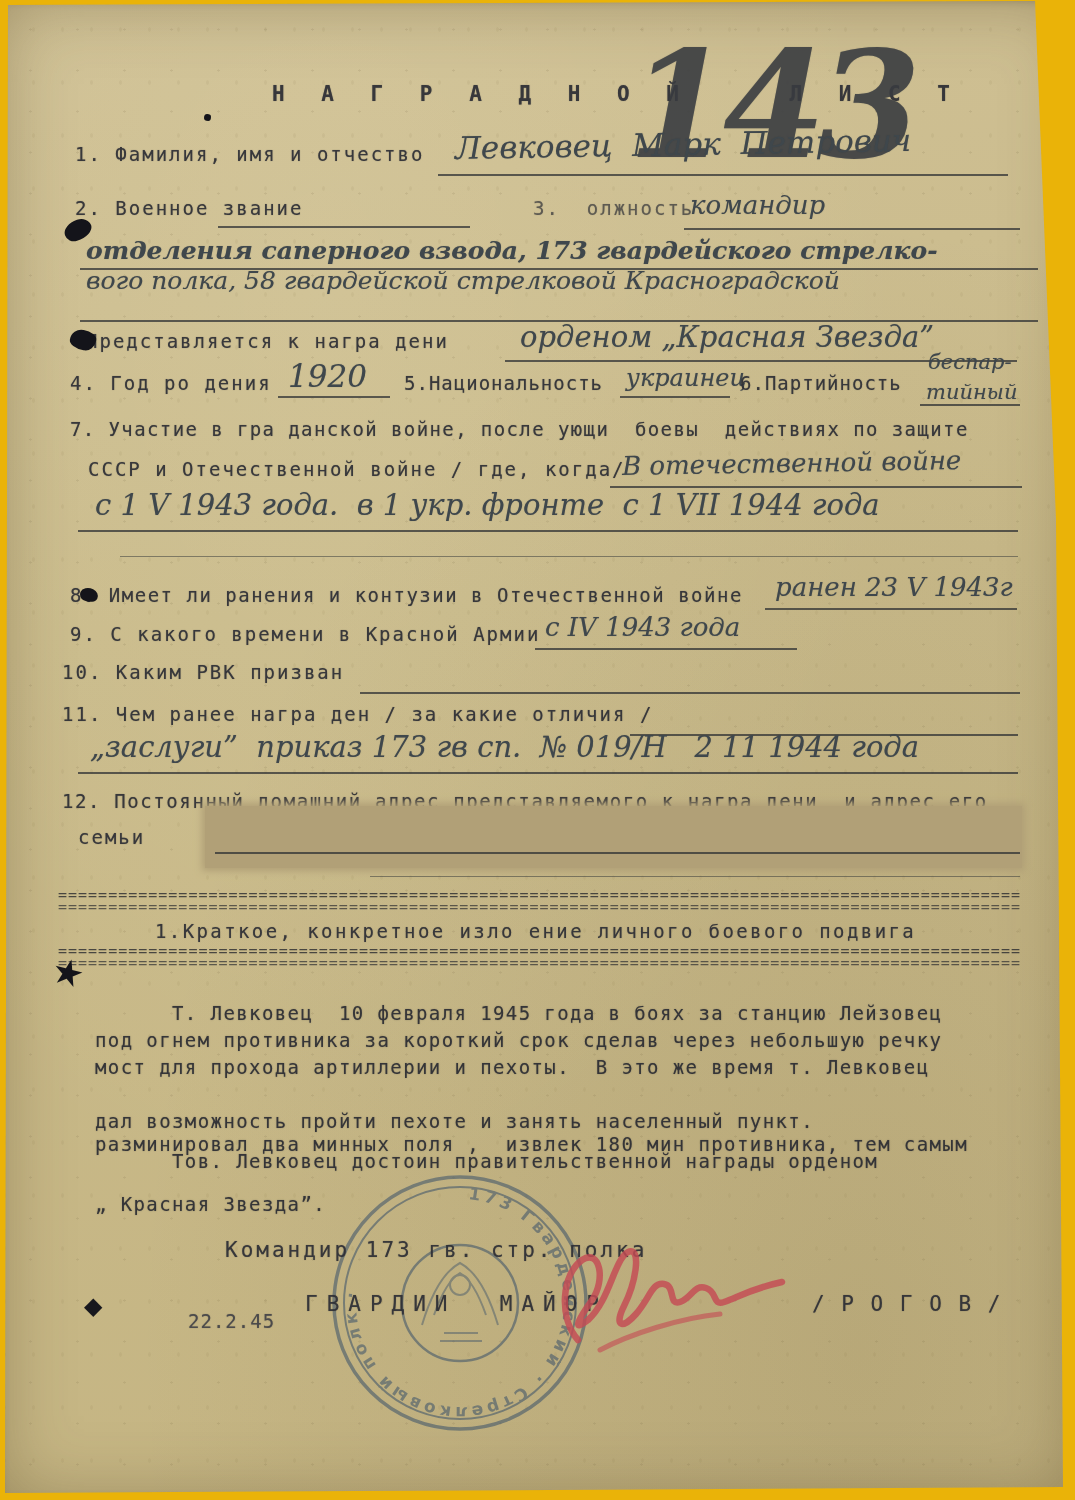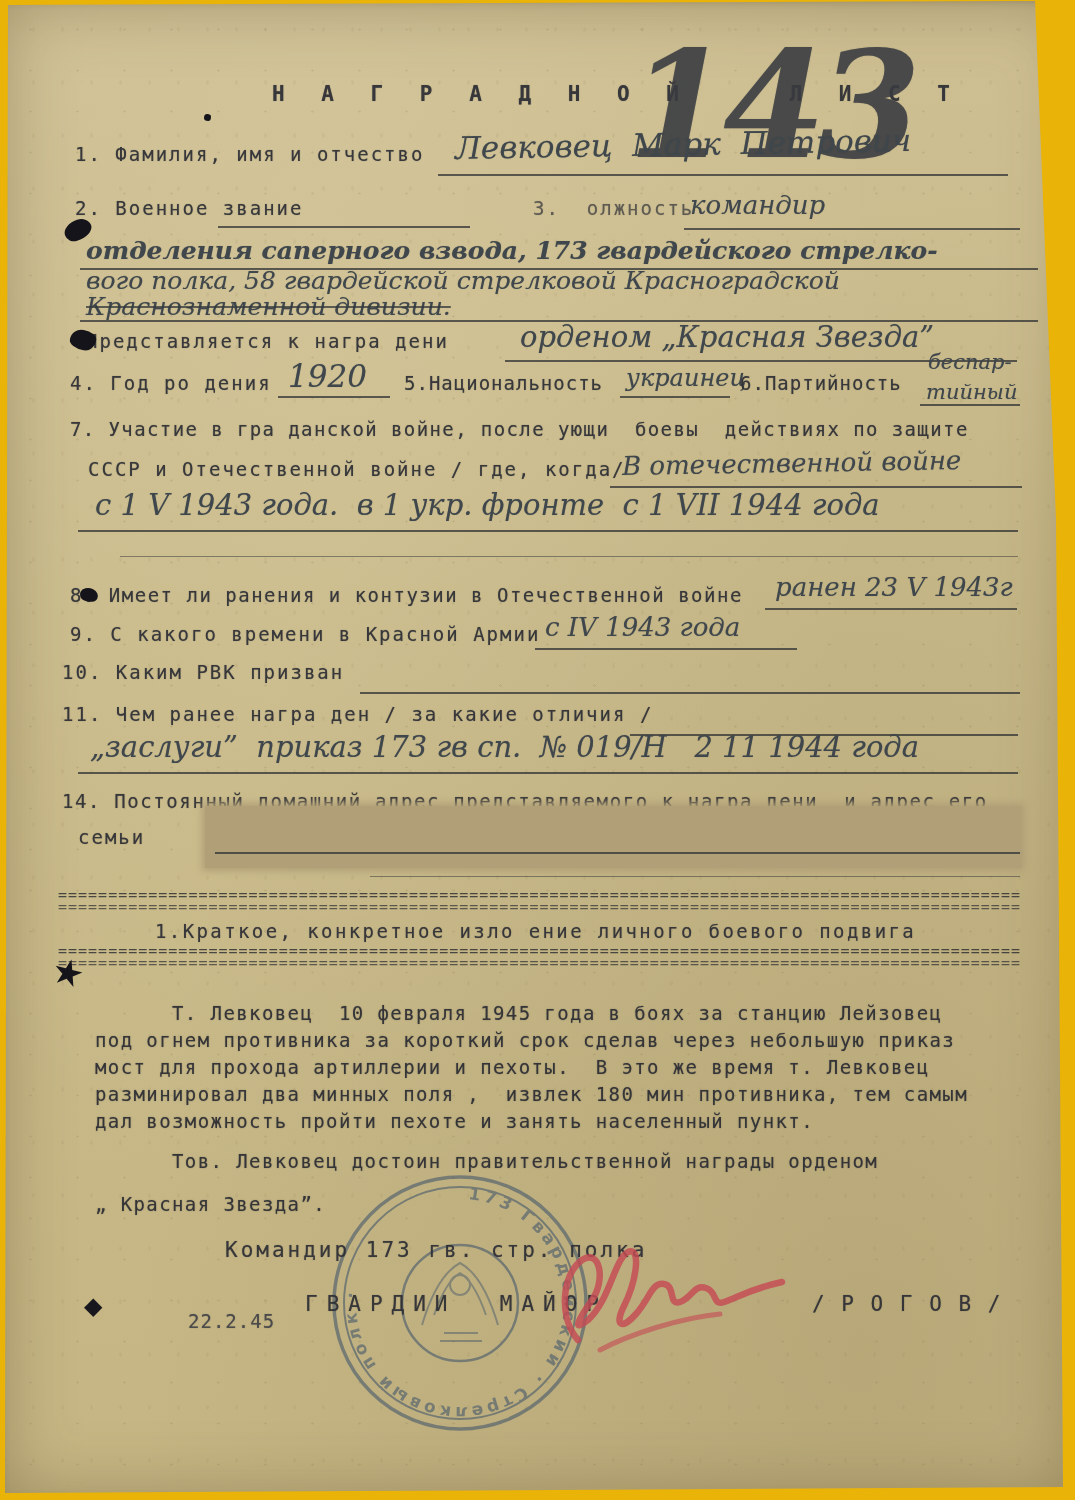--- a/index.html
+++ b/index.html
@@ -51,21 +51,20 @@
 
   <div class="abs typed" style="left:75px;top:197px;">2. Военное звание</div>
   <div class="rule" style="left:218px;top:226px;width:252px;"></div>
   <div class="abs typed" style="left:533px;top:197px;opacity:.75;">3.  олжность</div>
   <div class="abs hw" style="left:690px;top:190px;font-size:26px;text-align:right;">командир</div>
   <div class="rule" style="left:684px;top:228px;width:336px;"></div>
 
   <div class="abs hw" style="left:86px;top:236px;font-size:25px;font-weight:bold;">отделения саперного взвода, 173 гвардейского стрелко-</div>
   <div class="rule" style="left:80px;top:268px;width:958px;"></div>
   <div class="abs hw" style="left:86px;top:266px;font-size:25px;">вого полка, 58 гвардейской стрелковой Красноградской</div>
-  <div class="abs hw" style="left:86px;top:292px;font-size:25px;text-decoration:line-through;text-decoration-color:rgba(50,55,58,.6);">Краснознаменной дивизии.</div>
   <div class="rule" style="left:80px;top:320px;width:958px;"></div>
 
   <div class="abs typed" style="left:86px;top:330px;">Представляется к награ дени</div>
   <div class="abs hw" style="left:520px;top:320px;font-size:29px;">орденом „Красная Звезда”</div>
   <div class="rule" style="left:505px;top:360px;width:512px;"></div>
 
   <div class="abs typed" style="left:70px;top:372px;">4. Год ро дения</div>
   <div class="abs hw" style="left:288px;top:358px;font-size:31px;">1920</div>
   <div class="rule" style="left:278px;top:396px;width:112px;"></div>
   <div class="abs typed" style="left:404px;top:372px;letter-spacing:1px;">5.Национальность</div>
@@ -93,36 +92,36 @@
   <div class="rule" style="left:535px;top:648px;width:262px;"></div>
 
   <div class="abs typed" style="left:62px;top:661px;">10. Каким РВК призван</div>
   <div class="rule" style="left:360px;top:692px;width:660px;"></div>
 
   <div class="abs typed" style="left:62px;top:703px;">11. Чем ранее награ ден / за какие отличия /</div>
   <div class="rule" style="left:630px;top:734px;width:388px;"></div>
   <div class="abs hw" style="left:90px;top:730px;font-size:29px;">„заслуги”  приказ 173 гв сп.  № 019/Н   2 11 1944 года</div>
   <div class="rule" style="left:78px;top:772px;width:940px;"></div>
 
-  <div class="abs typed" style="left:62px;top:790px;letter-spacing:1.6px;">14. Постоянный домашний адрес представляемого к награ дени  и адрес его</div>
+  <div class="abs typed" style="left:62px;top:790px;letter-spacing:1.6px;">12. Постоянный домашний адрес представляемого к награ дени  и адрес его</div>
   <div class="abs typed" style="left:78px;top:826px;">семьи</div>
   <div class="redact" style="left:205px;top:806px;width:817px;height:62px;"></div>
   <div class="rule" style="left:215px;top:852px;width:805px;"></div>
   <div class="rule thin" style="left:370px;top:876px;width:650px;"></div>
 
   <div class="abs divider" style="left:58px;top:888px;">================================================================================================================================</div>
   <div class="abs divider" style="left:58px;top:900px;opacity:.85;">================================================================================================================================</div>
   <div class="abs typed" style="left:155px;top:920px;letter-spacing:2.4px;">1.Краткое, конкретное изло ение личного боевого подвига</div>
   <div class="abs divider" style="left:58px;top:944px;">================================================================================================================================</div>
   <div class="abs divider" style="left:58px;top:956px;opacity:.85;">================================================================================================================================</div>
 
   <div class="citline" style="left:95px;top:1002px;">      Т. Левковец  10 февраля 1945 года в боях за станцию Лейзовец</div>
-  <div class="citline" style="left:95px;top:1029px;">под огнем противника за короткий срок сделав через небольшую приказ</div>
+  <div class="citline" style="left:95px;top:1029px;">под огнем противника за короткий срок сделав через небольшую речку</div>
   <div class="citline" style="left:95px;top:1056px;">мост для прохода артиллерии и пехоты.  В это же время т. Левковец</div>
-  <div class="citline" style="left:95px;top:1083px;">разминировал два минных поля ,  извлек 180 мин противника, тем самым</div>
+  <div class="citline" style="left:95px;top:1133px;">разминировал два минных поля ,  извлек 180 мин противника, тем самым</div>
   <div class="citline" style="left:95px;top:1110px;">дал возможность пройти пехоте и занять населенный пункт.</div>
   <div class="citline" style="left:95px;top:1150px;">      Тов. Левковец достоин правительственной награды орденом</div>
   <div class="citline" style="left:95px;top:1177px;margin-top:16px;">„ Красная Звезда”.</div>
 
   <svg style="left:322px;top:1165px;opacity:.58;" width="276" height="276" viewBox="0 0 276 276">
     <defs>
       <path id="ringPath" d="M 138,34 A 104 104 0 1 1 137.9,34" fill="none"></path>
     </defs>
     <circle cx="138" cy="138" r="126" fill="none" stroke="#41566b" stroke-width="3.5"></circle>
     <circle cx="138" cy="138" r="116" fill="none" stroke="#41566b" stroke-width="2"></circle>

